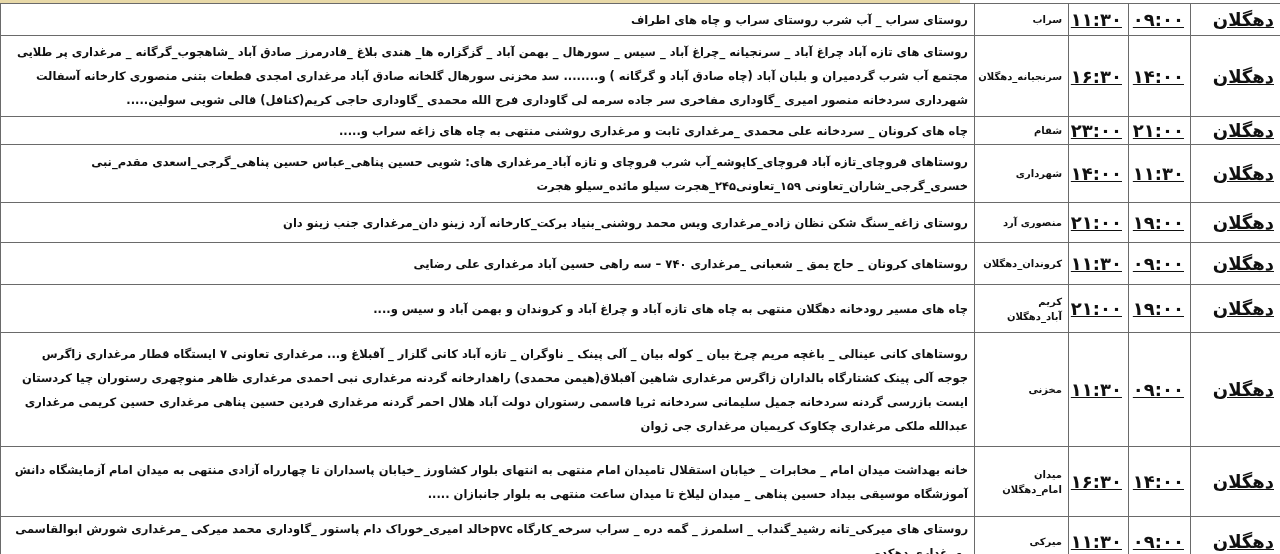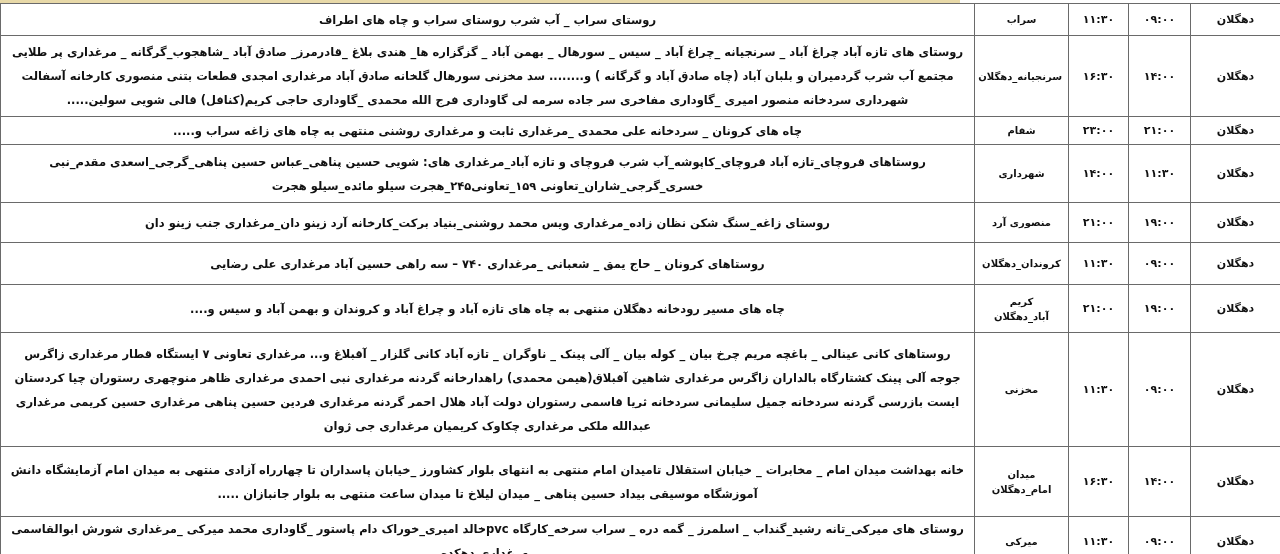--- a/index.html
+++ b/index.html
@@ -9,24 +9,24 @@
   }
   .topline { position:absolute; left:0; top:0; width:960px; height:3px; background:#e8d9a8; }
   table.sched {
     position:absolute; left:0; top:3px;
     width:1280px; border-collapse:collapse; table-layout:fixed;
     direction:rtl;
   }
   table.sched td {
     border:1px solid #6a6a6a;
     font-weight:bold; color:#111;
-    text-align:center; vertical-align:middle;
+    text-align:right; vertical-align:middle;
     padding:0 6px;
   }
-  td.c-city, td.c-start, td.c-end { font-size:11px; }
+  td.c-city, td.c-start, td.c-end { font-size:18px;text-decoration:underline; }
   td.c-area { font-size:10px; line-height:15px; }
   td.c-desc { font-size:11.5px; line-height:24px; text-align:center; padding:0 12px; }
   col.w-city { width:90px; }
   col.w-start { width:62px; }
   col.w-end { width:60px; }
   col.w-area { width:94px; }
   col.w-desc { width:974px; }
   tr.r0 { height:32px; }
   tr.r1 { height:81px; }
   tr.r2 { height:28px; }

